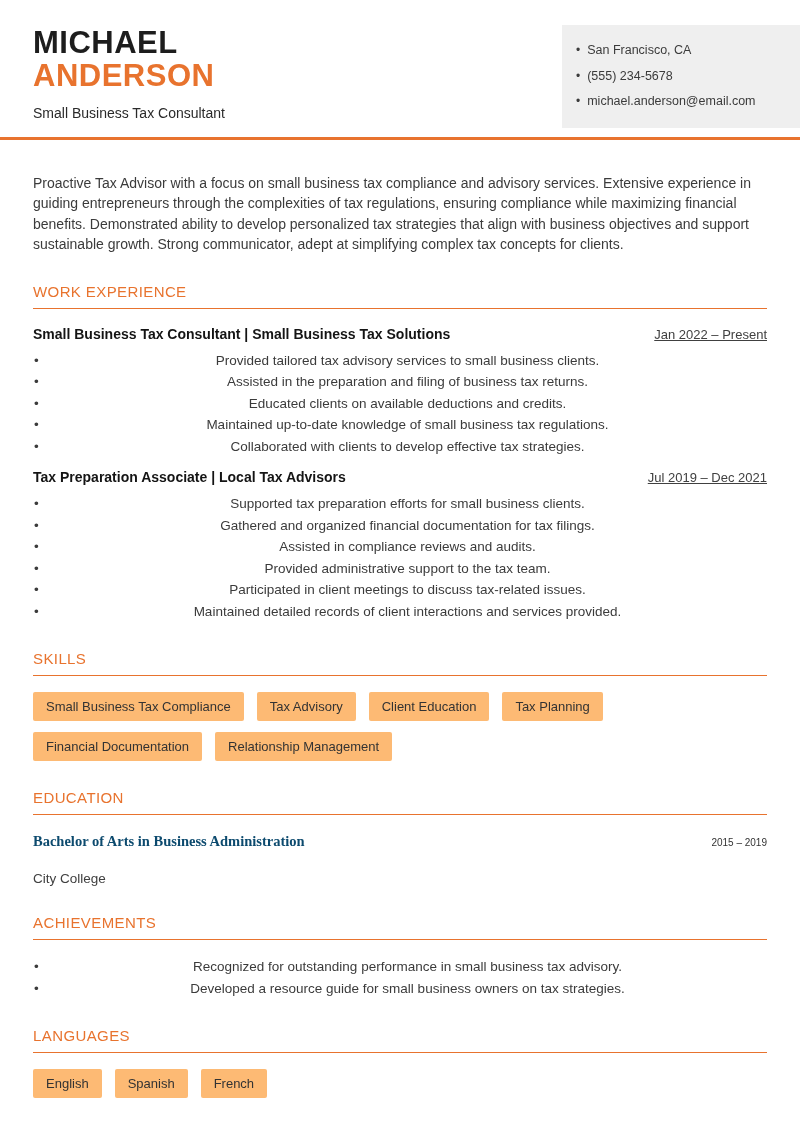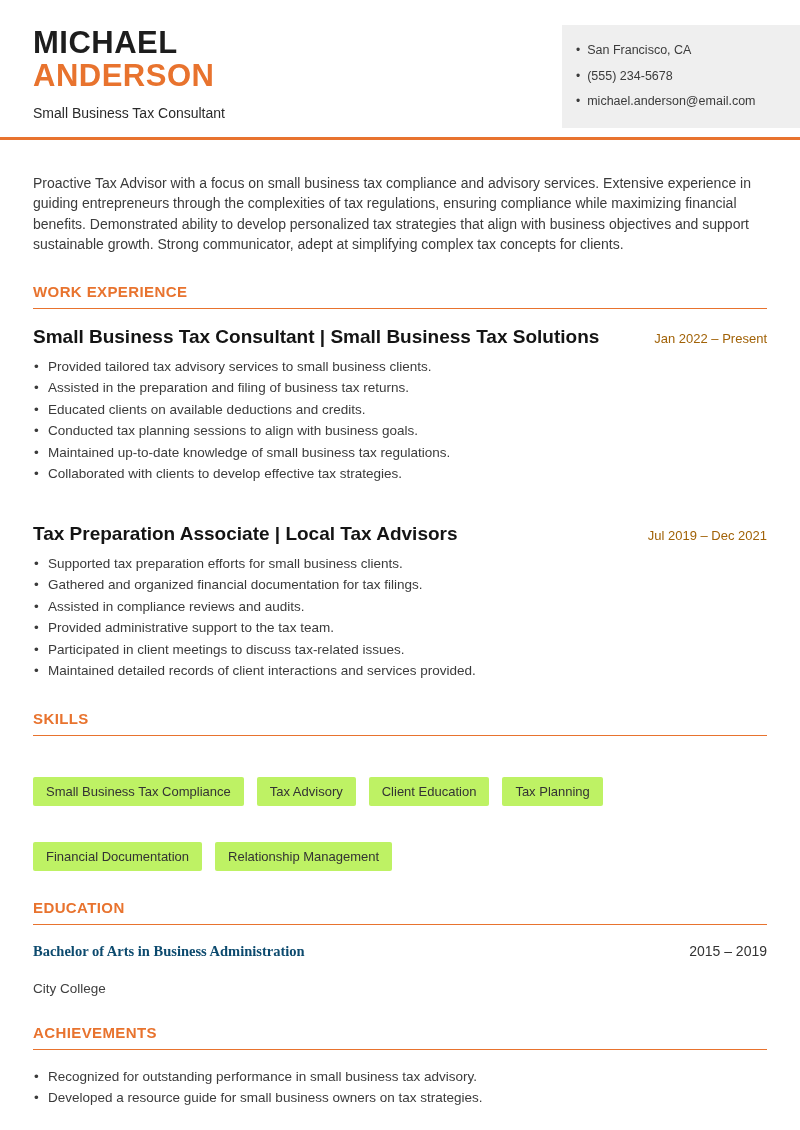--- a/index.html
+++ b/index.html
@@ -43,47 +43,47 @@
   
   .content { padding: 0 33px; }
 
   .summary {
     margin-top: 33px; font-size: 14px; line-height: 20.5px; color: #3b3b3b;
     max-width: 740px;
   }
 
   .section { margin-top: 28px; }
   .section-heading {
-    color: var(--accent); font-size: 15px; font-weight: 700; letter-spacing: 0.4px;
+    color: var(--accent); font-size: 15px; font-weight: 400; letter-spacing: 0.4px;
   }
   .heading-rule { margin-top: 8px; height: 1px; background: var(--accent); }
 
   .job { margin-top: 17px; }
   .job-header { display: flex; justify-content: space-between; align-items: baseline; }
-  .job-name { font-size: 19px; font-weight: 700; color: #141414; }
-  .job-dates { font-size: 13px; color: #a16207; white-space: nowrap; }
+  .job-name { font-size: 14px; font-weight: 700; color: #141414; }
+  .job-dates { font-size: 13px; color: #404040; white-space: nowrap; text-decoration: underline; }
 
-  ul.bullets { list-style: none; margin-top: 8px; }
+  ul.bullets { list-style: none; margin-top: 8px; text-align: center; }
   ul.bullets li {
     font-size: 13.5px; color: #3b3b3b; line-height: 21.5px;
     padding-left: 15px; position: relative;
   }
   ul.bullets li::before {
     content: "•"; position: absolute; left: 1px; top: 0; color: #3b3b3b;
   }
 
   .chips { margin-top: 16px; display: flex; flex-wrap: wrap; gap: 11px 13px; max-width: 740px; }
   .chip {
-    background: #bef264; color: #333333; font-size: 13px;
-    padding: 7px 13px; border-radius: 2px; white-space: nowrap; margin-top: 25px;
+    background: #fdba74; color: #333333; font-size: 13px;
+    padding: 7px 13px; border-radius: 2px; white-space: nowrap;
   }
 
   .edu-row { margin-top: 18px; display: flex; justify-content: space-between; align-items: baseline; }
   .edu-degree { font-size: 14.5px; font-weight: 700; color: #0c4a6e; font-family: Liberation Serif, serif; }
-  .edu-dates { font-size: 14px; color: #333333; }
+  .edu-dates { font-size: 10px; color: #333333; }
   .edu-school { margin-top: 21px; font-size: 13.5px; color: #404040; }
 
   .section .bullets.standalone { margin-top: 16px; }
 </style>
 </head>
 <body>
 
 <div class="page">
 
   <div class="header">
@@ -121,27 +121,26 @@
 
       <div class="job">
         <div class="job-header">
           <div class="job-name">Small Business Tax Consultant | Small Business Tax Solutions</div>
           <div class="job-dates">Jan 2022 – Present</div>
         </div>
         <ul class="bullets">
           <li>Provided tailored tax advisory services to small business clients.</li>
           <li>Assisted in the preparation and filing of business tax returns.</li>
           <li>Educated clients on available deductions and credits.</li>
-          <li>Conducted tax planning sessions to align with business goals.</li>
           <li>Maintained up-to-date knowledge of small business tax regulations.</li>
           <li>Collaborated with clients to develop effective tax strategies.</li>
         </ul>
       </div>
 
-      <div class="job" style="margin-top:38px;">
+      <div class="job" style="margin-top:12px;">
         <div class="job-header">
           <div class="job-name">Tax Preparation Associate | Local Tax Advisors</div>
           <div class="job-dates">Jul 2019 – Dec 2021</div>
         </div>
         <ul class="bullets">
           <li>Supported tax preparation efforts for small business clients.</li>
           <li>Gathered and organized financial documentation for tax filings.</li>
           <li>Assisted in compliance reviews and audits.</li>
           <li>Provided administrative support to the tax team.</li>
           <li>Participated in client meetings to discuss tax-related issues.</li>

